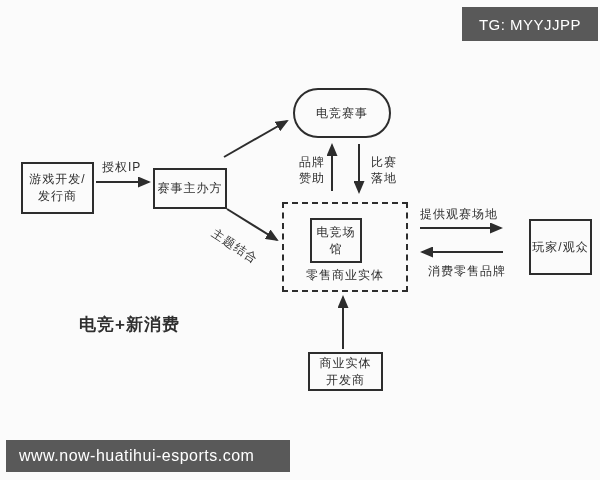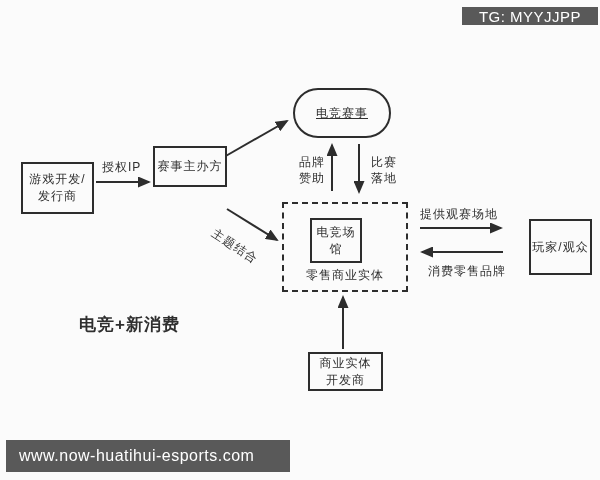--- a/index.html
+++ b/index.html
@@ -26,21 +26,21 @@
     background: #fbfbfb;
     display: flex;
     flex-direction: column;
     align-items: center;
     justify-content: center;
     text-align: center;
     font-size: 12px;
     line-height: 1.4;
     letter-spacing: 1px;
   }
-  .pill { border-radius: 26px; text-decoration: underline; }
+  .pill { border-radius: 26px; }
   .dashed-box {
     position: absolute;
     box-sizing: border-box;
     border: 2px dashed #2d2d2d;
     background: transparent;
   }
   .edge-label {
     position: absolute;
     font-size: 12px;
     line-height: 1.35;
@@ -67,21 +67,21 @@
   .main-title {
     position: absolute;
     left: 79px; top: 313px;
     font-size: 17px;
     font-weight: bold;
     letter-spacing: 1px;
   }
   .badge {
     position: absolute;
     left: 462px; top: 7px;
-    width: 136px; height: 18px;
+    width: 136px; height: 34px;
     background: #595959;
     color: #ffffff;
     font-size: 15px;
     display: flex;
     align-items: center;
     justify-content: center;
     letter-spacing: 0.5px;
   }
   .watermark {
     position: absolute;
@@ -118,21 +118,21 @@
     <line x1="343" y1="349" x2="343" y2="297" stroke="#2d2d2d" stroke-width="2" marker-end="url(#ah)"></line>
   </svg>
 
   <div class="badge">TG: MYYJJPP</div>
 
   <div class="node" style="left:21px; top:162px; width:73px; height:52px;">
     <span>游戏开发/</span>
     <span>发行商</span>
   </div>
 
-  <div class="node" style="left:153px; top:146px; width:74px; height:41px;">
+  <div class="node" style="left:153px; top:168px; width:74px; height:41px;">
     <span>赛事主办方</span>
   </div>
 
   <div class="node pill" style="left:293px; top:88px; width:98px; height:50px;">
     <span>电竞赛事</span>
   </div>
 
   <div class="dashed-box" style="left:282px; top:202px; width:126px; height:90px;">
     <div class="node venue-box">
       <span>电竞场馆</span>

